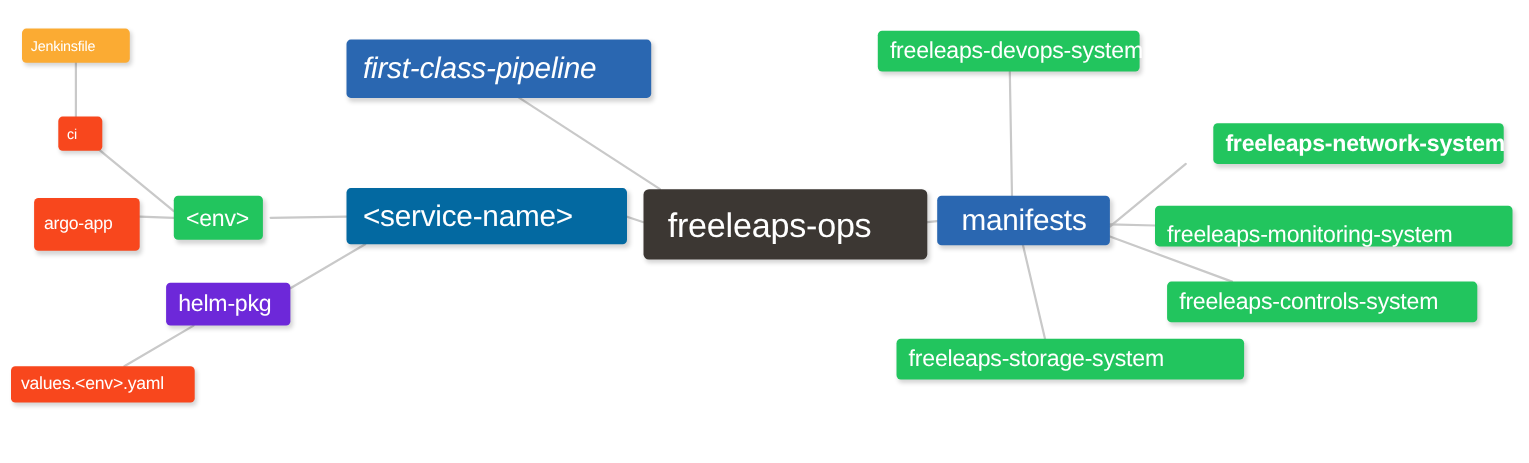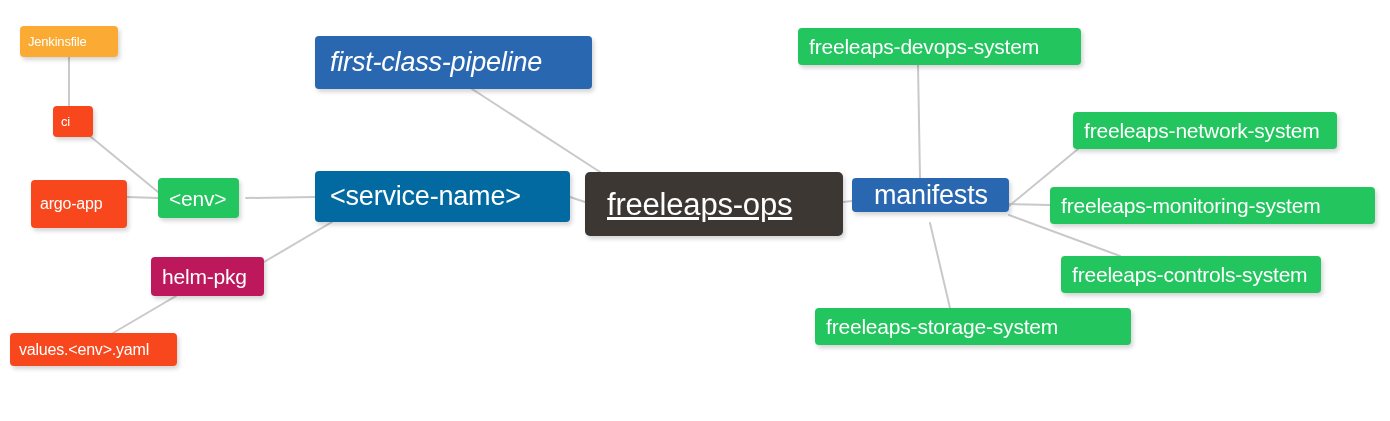--- a/index.html
+++ b/index.html
@@ -85,59 +85,59 @@
       <line x1="158" y1="198" x2="127" y2="197" stroke="#c9c9c9" stroke-width="2" stroke-linecap="round"></line>
       <line x1="69" y1="106" x2="69" y2="57" stroke="#c9c9c9" stroke-width="2" stroke-linecap="round"></line>
       <line x1="176" y1="296" x2="113" y2="333" stroke="#c9c9c9" stroke-width="2" stroke-linecap="round"></line>
       <line x1="920" y1="178" x2="918" y2="65" stroke="#c9c9c9" stroke-width="2" stroke-linecap="round"></line>
       <line x1="1009" y1="206" x2="1078" y2="149" stroke="#c9c9c9" stroke-width="2" stroke-linecap="round"></line>
       <line x1="1009" y1="204" x2="1050" y2="205" stroke="#c9c9c9" stroke-width="2" stroke-linecap="round"></line>
       <line x1="1009" y1="215" x2="1120" y2="256" stroke="#c9c9c9" stroke-width="2" stroke-linecap="round"></line>
       <line x1="930" y1="223" x2="950" y2="308" stroke="#c9c9c9" stroke-width="2" stroke-linecap="round"></line>
     </svg>
   <div id="node-layer">
-      <div class="node root" style="left: 585px; top: 172px; width: 258px; height: 64px; background: rgb(60, 55, 51); text-decoration: underline;">
+      <div class="node root" style="left: 585px; top: 172px; width: 258px; height: 64px; background: rgb(60, 55, 51);">
         <span class="node-label">freeleaps-ops</span>
       </div>
       <div class="node lvl1" style="left: 315px; top: 171px; width: 255px; height: 51px; background: #0369a1;">
         <span class="node-label">&lt;service-name&gt;</span>
       </div>
-      <div class="node lvl1" style="left: 852px; top: 178px; width: 157px; height: 34px; background: rgb(42, 103, 177); padding-left: 22px;">
+      <div class="node lvl1" style="left: 852px; top: 178px; width: 157px; height: 45px; background: rgb(42, 103, 177); padding-left: 22px;">
         <span class="node-label">manifests</span>
       </div>
       <div class="node lvl1" style="left: 315px; top: 36px; width: 277px; height: 53px; background: rgb(42, 103, 177); font-style: italic;">
         <span class="node-label">first-class-pipeline</span>
       </div>
       <div class="node lvl2" style="left: 158px; top: 178px; width: 81px; height: 40px; background: rgb(34, 197, 94);">
         <span class="node-label">&lt;env&gt;</span>
       </div>
-      <div class="node lvl2" style="left: 151px; top: 257px; width: 113px; height: 39px; background: #be185d;">
+      <div class="node lvl2" style="left: 151px; top: 257px; width: 113px; height: 39px; background: #6d28d9;">
         <span class="node-label">helm-pkg</span>
       </div>
       <div class="node lvl4" style="left: 53px; top: 106px; width: 40px; height: 31px; background: rgb(248, 71, 29);">
         <span class="node-label">ci</span>
       </div>
       <div class="node lvl4" style="left: 20px; top: 26px; width: 98px; height: 31px; background: rgb(251, 171, 51);">
         <span class="node-label">Jenkinsfile</span>
       </div>
       <div class="node lvl3" style="left: 31px; top: 180px; width: 96px; height: 48px; background: rgb(248, 71, 29);">
         <span class="node-label">argo-app</span>
       </div>
       <div class="node lvl3" style="left: 10px; top: 333px; width: 167px; height: 33px; background: rgb(248, 71, 29); text-align: center;">
         <span class="node-label">values.&lt;env&gt;.yaml</span>
       </div>
-      <div class="node lvl2" style="left: 798px; top: 28px; width: 283px; height: 37px; background: rgb(34, 197, 94);">
+      <div class="node lvl2" style="left: 798px; top: 28px; width: 238px; height: 37px; background: rgb(34, 197, 94);">
         <span class="node-label">freeleaps-devops-system</span>
       </div>
-      <div class="node lvl2" style="left: 1073px; top: 112px; width: 264px; height: 37px; background: rgb(34, 197, 94);">
+      <div class="node lvl2" style="left: 1103px; top: 112px; width: 264px; height: 37px; background: rgb(34, 197, 94); font-weight: bold;">
         <span class="node-label">freeleaps-network-system</span>
       </div>
-      <div class="node lvl2" style="left: 1050px; top: 187px; width: 325px; height: 37px; background: rgb(34, 197, 94);">
+      <div class="node lvl2" style="left: 1050px; top: 187px; width: 325px; height: 37px; background: rgb(34, 197, 94); align-items: flex-end;">
         <span class="node-label">freeleaps-monitoring-system</span>
       </div>
-      <div class="node lvl2" style="left: 1061px; top: 256px; width: 260px; height: 37px; background: rgb(34, 197, 94);">
+      <div class="node lvl2" style="left: 1061px; top: 256px; width: 282px; height: 37px; background: rgb(34, 197, 94);">
         <span class="node-label">freeleaps-controls-system</span>
       </div>
       <div class="node lvl2" style="left: 815px; top: 308px; width: 316px; height: 37px; background: rgb(34, 197, 94);">
         <span class="node-label">freeleaps-storage-system</span>
       </div>
     </div>
 </div>
 
 </body></html>

